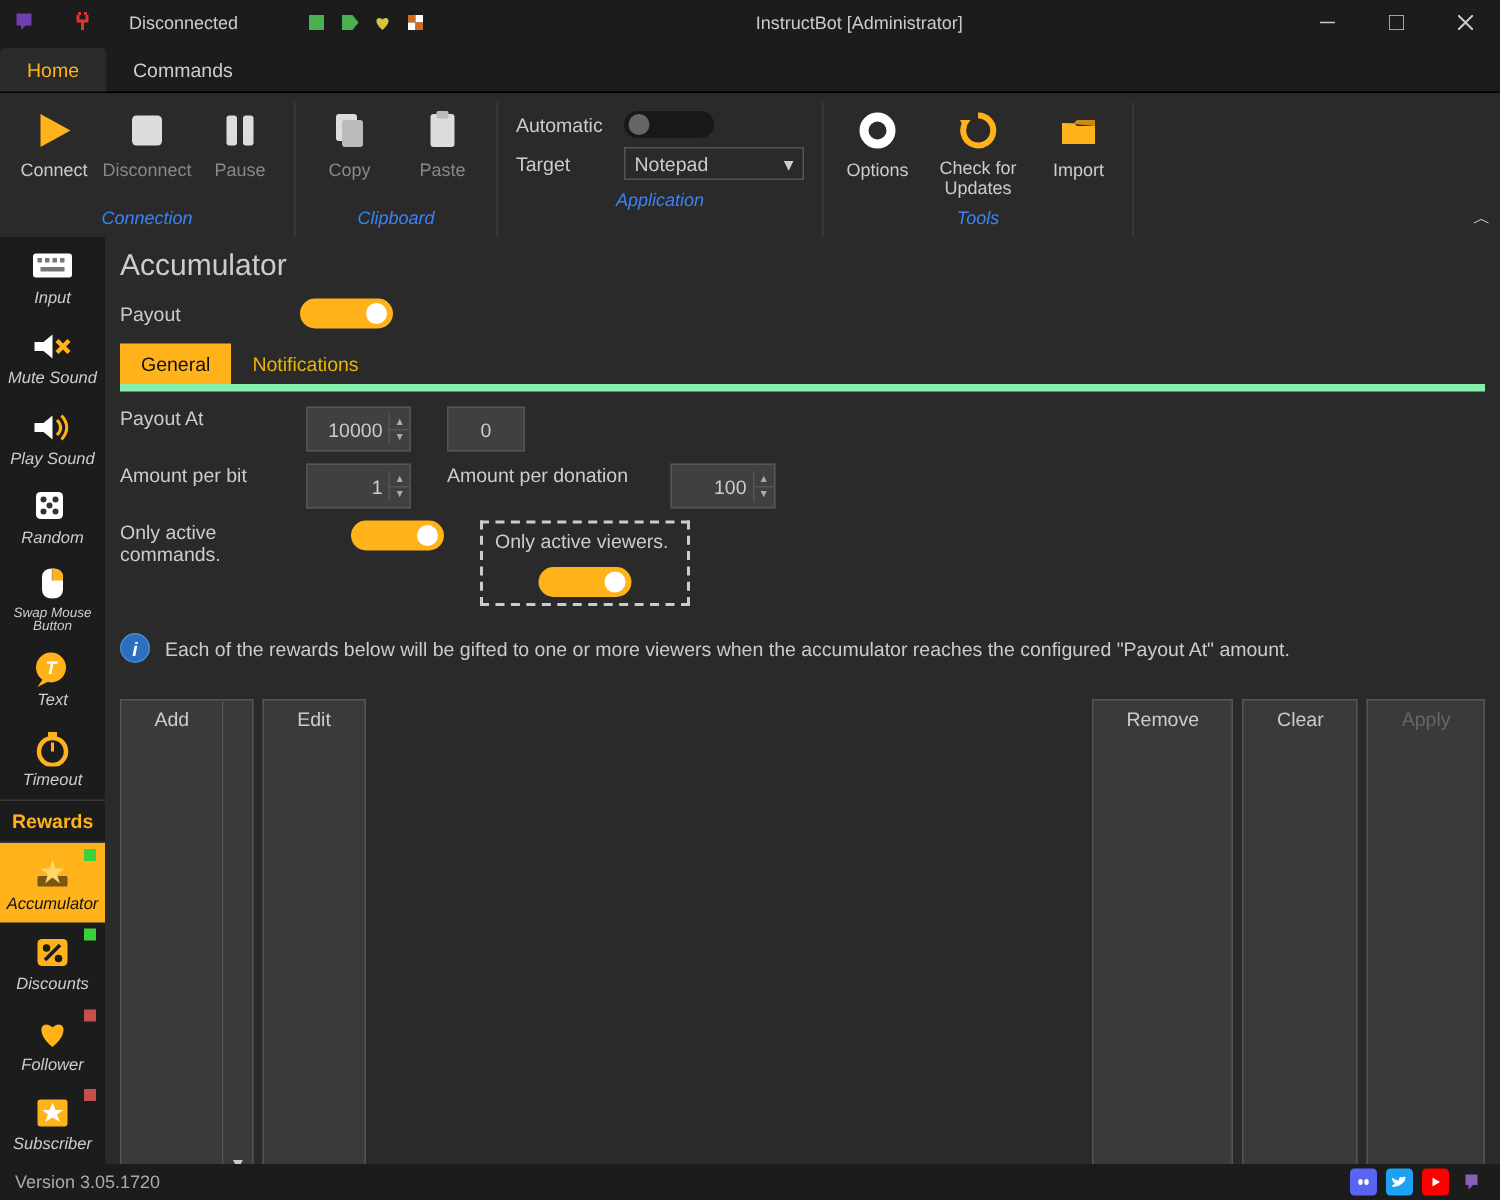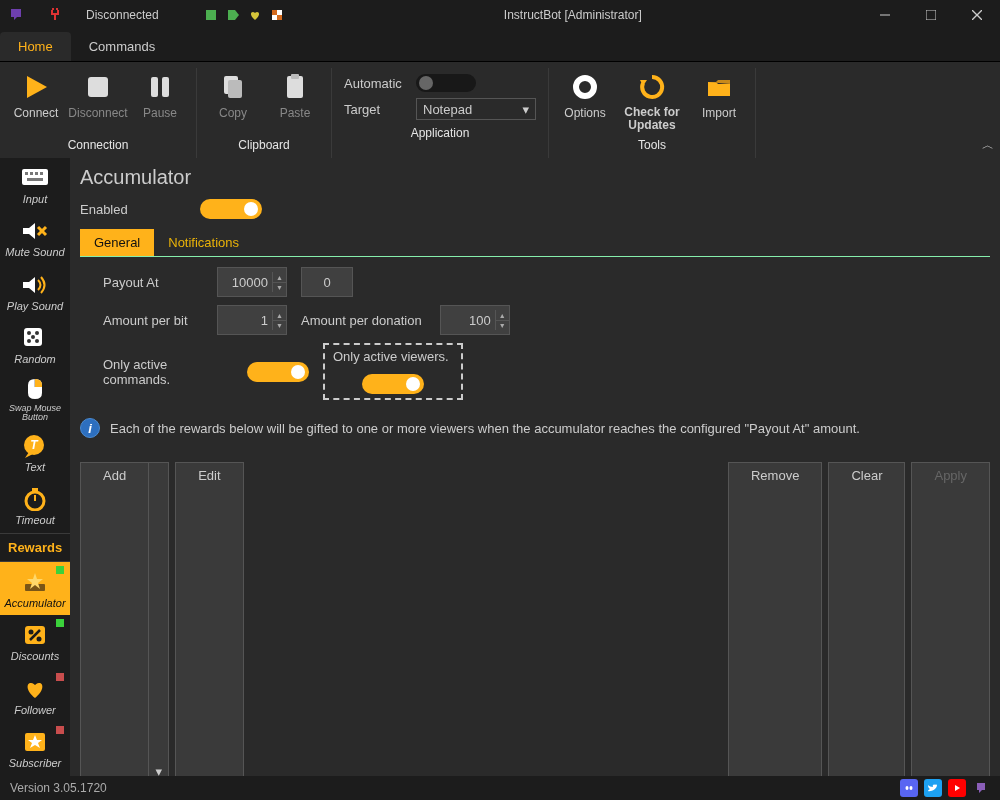--- a/index.html
+++ b/index.html
@@ -14,45 +14,45 @@
 .tabbar { height: 32px; background: #1c1c1c; display: flex; align-items: flex-end; border-bottom: 1px solid #000; }
 .tab { padding: 7px 18px; color: #ccc; font-size: 13px; cursor: pointer; border-top-left-radius: 4px; border-top-right-radius: 4px; }
 .tab.active { background: #2a2a2a; color: #ffb21a; }
 .ribbon { background: #2a2a2a; display: flex; padding: 6px 0 0 0; position: relative; }
 .ribbon-group { display: flex; flex-direction: column; align-items: center; padding: 2px 8px; border-right: 1px solid #3a3a3a; }
 .ribbon-group:last-of-type { border-right: none; }
 .ribbon-row { display: flex; gap: 6px; align-items: flex-start; }
 .ribbon-btn { display: flex; flex-direction: column; align-items: center; justify-content: flex-start; width: 56px; height: 62px; cursor: pointer; font-size: 12px; color: #ccc; }
 .ribbon-btn.disabled { color: #888; }
 .ribbon-btn .ric { width: 34px; height: 34px; display: flex; align-items: center; justify-content: center; margin-bottom: 2px; }
-.ribbon-group-label { font-size: 12px; color: #e5e5e5; margin-top: 4px; padding: 2px 0 6px 0; }
+.ribbon-group-label { font-size: 12px; color: #3b82f6; margin-top: 4px; padding: 2px 0 6px 0; font-style: italic; }
 .ribbon-app-opts { display: flex; flex-direction: column; gap: 6px; padding: 4px 4px 0 4px; }
 .appopt-row { display: flex; align-items: center; gap: 10px; }
 .appopt-label { width: 62px; color: #ccc; font-size: 13px; }
 .switch { position: relative; width: 60px; height: 18px; background: #181818; border-radius: 10px; cursor: pointer; }
 .switch .knob { position: absolute; width: 14px; height: 14px; background: #666; border-radius: 50%; top: 2px; left: 3px; }
 .target-select { background: #2a2a2a; border: 1px solid #555; color: #ccc; width: 120px; height: 22px; padding: 0 6px; display: flex; align-items: center; justify-content: space-between; cursor: pointer; font-size: 13px; }
 .ribbon-collapse { position: absolute; right: 6px; bottom: 4px; color: #ccc; cursor: pointer; font-size: 12px; }
 .main { display: flex; height: calc(800px - 30px - 32px - 96px - 24px); }
 .sidenav { width: 70px; background: #1c1c1c; display: flex; flex-direction: column; align-items: stretch; overflow: hidden; }
 .sidenav-item { display: flex; flex-direction: column; align-items: center; justify-content: center; height: 56px; font-size: 11px; color: #ccc; cursor: pointer; position: relative; font-style: italic; }
 .sidenav-item.active { background: #ffb21a; color: #111; }
 .sidenav-item .dot { position: absolute; top: 4px; right: 6px; width: 8px; height: 8px; }
 .sidenav-icon { width: 30px; height: 26px; display: flex; align-items: center; justify-content: center; margin-bottom: 2px; }
 .sidenav-heading { background:#1c1c1c; color:#ffb21a; font-weight:bold; font-size:13px; padding:6px 8px; border-top:1px solid #3a3a3a; border-bottom:1px solid #3a3a3a; }
 .content { flex: 1; display: flex; flex-direction: column; background: #2a2a2a; padding: 8px 10px; overflow: hidden; }
 .page-title { color: #ccc; font-size: 20px; margin-bottom: 10px; }
 .row { display: flex; align-items: center; gap: 10px; margin-bottom: 10px; }
 .row-label { width: 110px; color: #ccc; font-size: 13px; }
 .switch2 { position: relative; width: 62px; height: 20px; background: #ffb21a; border-radius: 10px; cursor: pointer; }
 .switch2 .knob { position: absolute; width: 14px; height: 14px; background: #fff; border-radius: 50%; top: 3px; left: 44px; }
-.subtabs { display: flex; border-bottom: 1px solid #86efac; margin-bottom: 10px; }
+.subtabs { display: flex; border-bottom: 5px solid #86efac; margin-bottom: 10px; }
 .subtab { padding: 6px 14px; font-size: 13px; cursor: pointer; color: #eab308; }
 .subtab.active { background: #ffb21a; color: #111; }
-.form-row { display: flex; align-items: center; gap: 14px; margin-bottom: 8px; margin-left: 23px; }
+.form-row { display: flex; gap: 24px; margin-bottom: 8px; }
 .form-label { width: 100px; color: #ccc; font-size: 13px; }
 .form-label2 { color: #ccc; font-size: 13px; margin-right: 4px; }
 .numbox { display: flex; align-items: center; background: #404040; border: 1px solid #555; height: 30px; }
 .numbox input { width: 54px; background: transparent; border: none; color: #ccc; text-align: right; padding: 0 4px; font-size: 13px; outline: none; }
 .numbox .spinners { display: flex; flex-direction: column; width: 14px; }
 .numbox .sp { height: 10px; font-size: 7px; color: #aaa; display: flex; align-items: center; justify-content: center; cursor: pointer; border-left: 1px solid #555; }
 .numbox .sp + .sp { border-top: 1px solid #555; }
 .highlight-box { border: 2px dashed #ccc; padding: 4px 8px; display: flex; align-items: center; gap: 10px; flex-direction: column; }
 .info-row { display: flex; align-items: center; gap: 10px; background: transparent; padding: 4px 0; margin: 6px 0 10px 0; }
 .info-icon { width: 20px; height: 20px; border-radius: 50%; background: #2d6fbf; color: #fff; font-weight: bold; display: flex; align-items: center; justify-content: center; font-size: 13px; font-style: italic; border: 1px solid #4a8ad0; }
@@ -226,21 +226,21 @@
           </div>
         <span>Options</span>
       </div>
       <div class="ribbon-btn" style="width:66px;">
         <div class="ric">
             <svg width="30" height="30">
               <path d="M15 5 A10 10 0 1 1 6 11" fill="none" stroke="#ffb21a" stroke-width="4"></path>
               <polygon points="3,8 10,8 6,14" fill="#ffb21a"></polygon>
             </svg>
           </div>
-        <span style="text-align:center;line-height:1.1;font-weight:bold;">Check for Updates</span>
+        <span style="text-align:center;line-height:1.1;">Check for Updates</span>
       </div>
       <div class="ribbon-btn">
         <div class="ric">
             <svg width="30" height="30">
               <path d="M4 10 L4 24 L26 24 L26 12 L14 12 L12 10 Z" fill="#ffb21a"></path>
               <path d="M4 10 L12 10 L14 8 L26 8 L26 12" fill="#c8891a"></path>
             </svg>
           </div>
         <span>Import</span>
       </div>
@@ -368,21 +368,21 @@
             <polygon points="13,5 15,10 20,10 16,13 18,18 13,15 8,18 10,13 6,10 11,10" fill="#fff"></polygon>
           </svg>
         </div>
       <span>Subscriber</span>
     </div>
   </div>
 
   <div class="content">
     <div class="page-title">Accumulator</div>
     <div class="row">
-      <span class="row-label">Enabled</span>
+      <span class="row-label">Payout</span>
       <div class="switch2">
           <div class="knob"></div>
         </div>
     </div>
     <div class="subtabs">
       <div class="subtab active">General</div>
       <div class="subtab">Notifications</div>
     </div>
 
     <div class="form-row">

